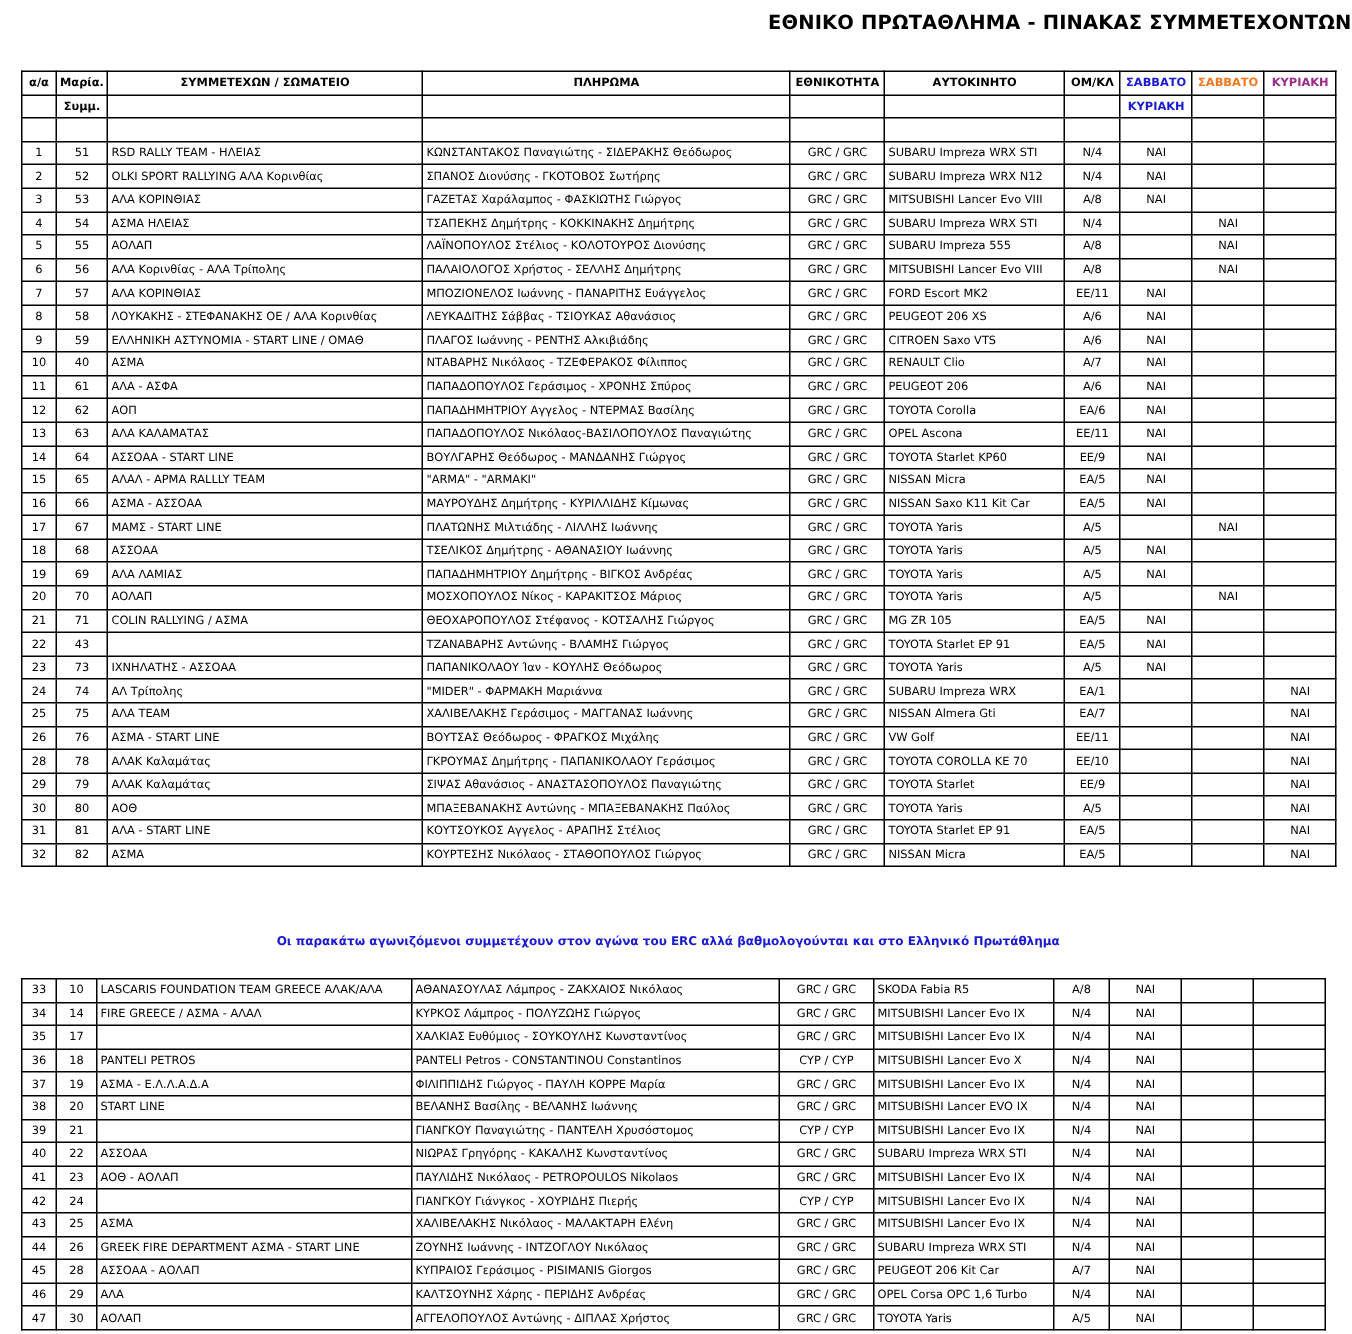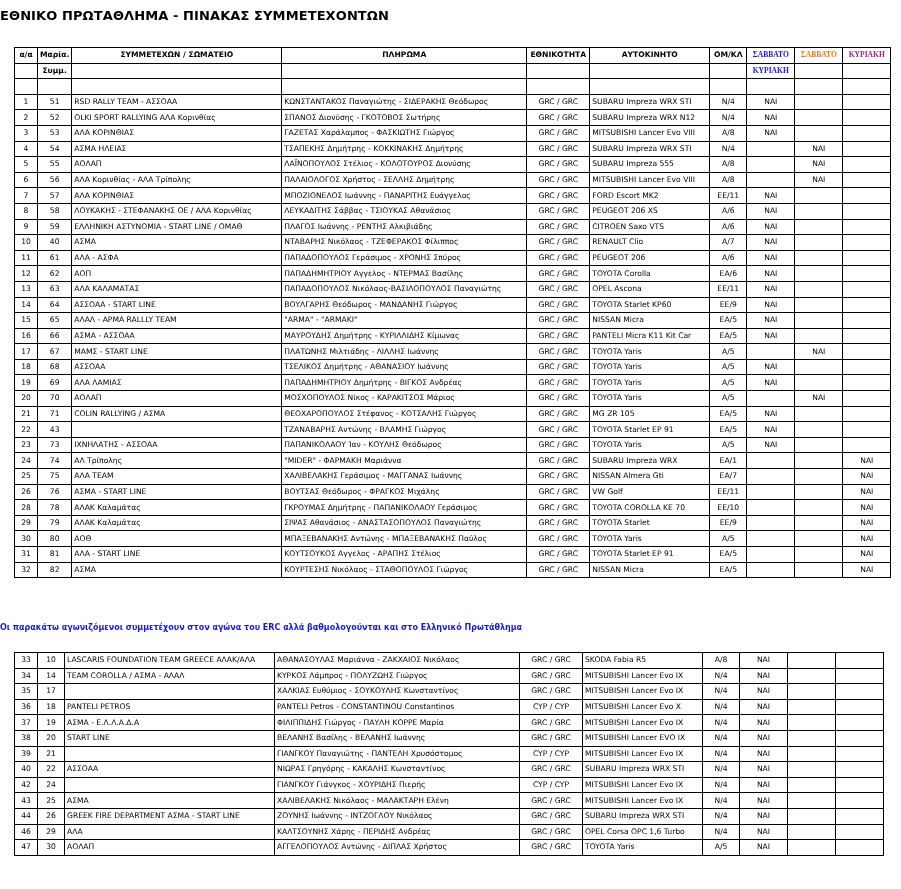--- a/index.html
+++ b/index.html
@@ -2,49 +2,49 @@
 <html><head>
 <meta charset="utf-8">
 <style>
   html, body { margin: 0; padding: 0; background: #ffffff; }
   body {
     width: 901px; height: 889px; overflow: hidden; position: relative;
     font-family: "DejaVu Sans", "Liberation Sans", sans-serif;
     color: #000;
   }
   .title {
-    position: absolute; left: 0; top: 8px; width: 901px; text-align: left;
+    position: absolute; left: 0; top: 8px; width: 901px; text-align: right;
     font-size: 13px; font-weight: bold; letter-spacing: 0.1px;
   }
   table.grid {
     position: absolute; left: 14px; border-collapse: collapse;
     table-layout: fixed; font-size: 7.6px; border-radius: 10px;
   }
   table.grid td {
     border: 1px solid #000; padding: 0 2px; height: 14.6px; line-height: 14px;
     white-space: nowrap; overflow: hidden;
   }
   table.grid td.c { text-align: center; }
   table.grid td.l { text-align: left; }
   .hdr td { font-weight: bold; font-size: 7.6px; text-align: center; }
   .hdr2 td { font-weight: bold; }
   .blue { color: #1a1ad0; }
   .orange { color: #f07820; }
   .purple { color: #9a2a88; }
   .note {
-    position: absolute; left: 0; top: 623px; width: 891px; text-align: left;
+    position: absolute; left: 0; top: 623px; width: 891px; text-align: center;
     font-size: 8px; font-weight: bold; color: #1a1ad0;
   }
   #t1 { top: 47px; }
   #t2 { top: 652px; }
   col.c1 { width: 23px; } col.c2 { width: 27px; } col.c3 { width: 210px; }
   col.c4 { width: 245px; } col.c5 { width: 63px; } col.c6 { width: 120px; }
   col.c7 { width: 37px; } col.c8 { width: 48px; } col.c9 { width: 48px; } col.c10 { width: 48px; }
   .spacer td { height: 14px; }
-  .hdr .blue, .hdr .orange, .hdr .purple { font-size: 7.6px; font-family: Liberation Serif, serif; }
+  .hdr .blue, .hdr .orange, .hdr .purple { font-size: 7.6px; }
 </style>
 </head>
 <body>
 
 <div class="title">ΕΘΝΙΚΟ ΠΡΩΤΑΘΛΗΜΑ - ΠΙΝΑΚΑΣ ΣΥΜΜΕΤΕΧΟΝΤΩΝ</div>
 
 <table class="grid" id="t1">
   <colgroup>
       <col class="c1">
       <col class="c2">
@@ -90,21 +90,21 @@
         <td></td>
         <td></td>
         <td></td>
         <td></td>
         <td></td>
         <td></td>
     </tr>
   <tr>
         <td class="c">1</td>
         <td class="c">51</td>
-        <td class="l">RSD RALLY TEAM - ΑΣΣΟΑΑ</td>
+        <td class="l">RSD RALLY TEAM - ΗΛΕΙΑΣ</td>
         <td class="l">ΚΩΝΣΤΑΝΤΑΚΟΣ Παναγιώτης - ΣΙΔΕΡΑΚΗΣ Θεόδωρος</td>
         <td class="c">GRC / GRC</td>
         <td class="l">SUBARU Impreza WRX STI</td>
         <td class="c">N/4</td>
         <td class="c">ΝΑΙ</td>
         <td class="c"></td>
         <td class="c"></td>
       </tr>
       <tr>
         <td class="c">2</td>
@@ -273,21 +273,21 @@
         <td class="c">ΝΑΙ</td>
         <td class="c"></td>
         <td class="c"></td>
       </tr>
       <tr>
         <td class="c">16</td>
         <td class="c">66</td>
         <td class="l">ΑΣΜΑ - ΑΣΣΟΑΑ</td>
         <td class="l">ΜΑΥΡΟΥΔΗΣ Δημήτρης - ΚΥΡΙΛΛΙΔΗΣ Κίμωνας</td>
         <td class="c">GRC / GRC</td>
-        <td class="l">PANTELI Micra K11 Kit Car</td>
+        <td class="l">NISSAN Saxo K11 Kit Car</td>
         <td class="c">EA/5</td>
         <td class="c">ΝΑΙ</td>
         <td class="c"></td>
         <td class="c"></td>
       </tr>
       <tr>
         <td class="c">17</td>
         <td class="c">67</td>
         <td class="l">ΜΑΜΣ - START LINE</td>
         <td class="l">ΠΛΑΤΩΝΗΣ Μιλτιάδης - ΛΙΛΛΗΣ Ιωάννης</td>
@@ -482,32 +482,32 @@
       <col class="c7">
       <col class="c8">
       <col class="c9">
       <col class="c10">
     </colgroup>
   <tbody id="t2body">
       <tr>
         <td class="c">33</td>
         <td class="c">10</td>
         <td class="l">LASCARIS FOUNDATION TEAM GREECE ΑΛΑΚ/ΑΛΑ</td>
-        <td class="l">ΑΘΑΝΑΣΟΥΛΑΣ Μαριάννα - ΖΑΚΧΑΙΟΣ Νικόλαος</td>
+        <td class="l">ΑΘΑΝΑΣΟΥΛΑΣ Λάμπρος - ΖΑΚΧΑΙΟΣ Νικόλαος</td>
         <td class="c">GRC / GRC</td>
         <td class="l">SKODA Fabia R5</td>
         <td class="c">A/8</td>
         <td class="c">ΝΑΙ</td>
         <td class="c"></td>
         <td class="c"></td>
       </tr>
       <tr>
         <td class="c">34</td>
         <td class="c">14</td>
-        <td class="l">TEAM COROLLA / ΑΣΜΑ - ΑΛΑΛ</td>
+        <td class="l">FIRE GREECE / ΑΣΜΑ - ΑΛΑΛ</td>
         <td class="l">ΚΥΡΚΟΣ Λάμπρος - ΠΟΛΥΖΩΗΣ Γιώργος</td>
         <td class="c">GRC / GRC</td>
         <td class="l">MITSUBISHI Lancer Evo IX</td>
         <td class="c">N/4</td>
         <td class="c">ΝΑΙ</td>
         <td class="c"></td>
         <td class="c"></td>
       </tr>
       <tr>
         <td class="c">35</td>
@@ -575,20 +575,32 @@
         <td class="l">ΑΣΣΟΑΑ</td>
         <td class="l">ΝΙΩΡΑΣ Γρηγόρης - ΚΑΚΑΛΗΣ Κωνσταντίνος</td>
         <td class="c">GRC / GRC</td>
         <td class="l">SUBARU Impreza WRX STI</td>
         <td class="c">N/4</td>
         <td class="c">ΝΑΙ</td>
         <td class="c"></td>
         <td class="c"></td>
       </tr>
       <tr>
+        <td class="c">41</td>
+        <td class="c">23</td>
+        <td class="l">ΑΟΘ - ΑΟΛΑΠ</td>
+        <td class="l">ΠΑΥΛΙΔΗΣ Νικόλαος - PETROPOULOS Nikolaos</td>
+        <td class="c">GRC / GRC</td>
+        <td class="l">MITSUBISHI Lancer Evo IX</td>
+        <td class="c">N/4</td>
+        <td class="c">ΝΑΙ</td>
+        <td class="c"></td>
+        <td class="c"></td>
+      </tr>
+      <tr>
         <td class="c">42</td>
         <td class="c">24</td>
         <td class="l"></td>
         <td class="l">ΓΙΑΝΓΚΟΥ Γιάνγκος - ΧΟΥΡΙΔΗΣ Πιερής</td>
         <td class="c">CYP / CYP</td>
         <td class="l">MITSUBISHI Lancer Evo IX</td>
         <td class="c">N/4</td>
         <td class="c">ΝΑΙ</td>
         <td class="c"></td>
         <td class="c"></td>
@@ -611,20 +623,32 @@
         <td class="l">GREEK FIRE DEPARTMENT ΑΣΜΑ - START LINE</td>
         <td class="l">ΖΟΥΝΗΣ Ιωάννης - ΙΝΤΖΟΓΛΟΥ Νικόλαος</td>
         <td class="c">GRC / GRC</td>
         <td class="l">SUBARU Impreza WRX STI</td>
         <td class="c">N/4</td>
         <td class="c">ΝΑΙ</td>
         <td class="c"></td>
         <td class="c"></td>
       </tr>
       <tr>
+        <td class="c">45</td>
+        <td class="c">28</td>
+        <td class="l">ΑΣΣΟΑΑ - ΑΟΛΑΠ</td>
+        <td class="l">ΚΥΠΡΑΙΟΣ Γεράσιμος - PISIMANIS Giorgos</td>
+        <td class="c">GRC / GRC</td>
+        <td class="l">PEUGEOT 206 Kit Car</td>
+        <td class="c">A/7</td>
+        <td class="c">ΝΑΙ</td>
+        <td class="c"></td>
+        <td class="c"></td>
+      </tr>
+      <tr>
         <td class="c">46</td>
         <td class="c">29</td>
         <td class="l">ΑΛΑ</td>
         <td class="l">ΚΑΛΤΣΟΥΝΗΣ Χάρης - ΠΕΡΙΔΗΣ Ανδρέας</td>
         <td class="c">GRC / GRC</td>
         <td class="l">OPEL Corsa OPC 1,6 Turbo</td>
         <td class="c">N/4</td>
         <td class="c">ΝΑΙ</td>
         <td class="c"></td>
         <td class="c"></td>

